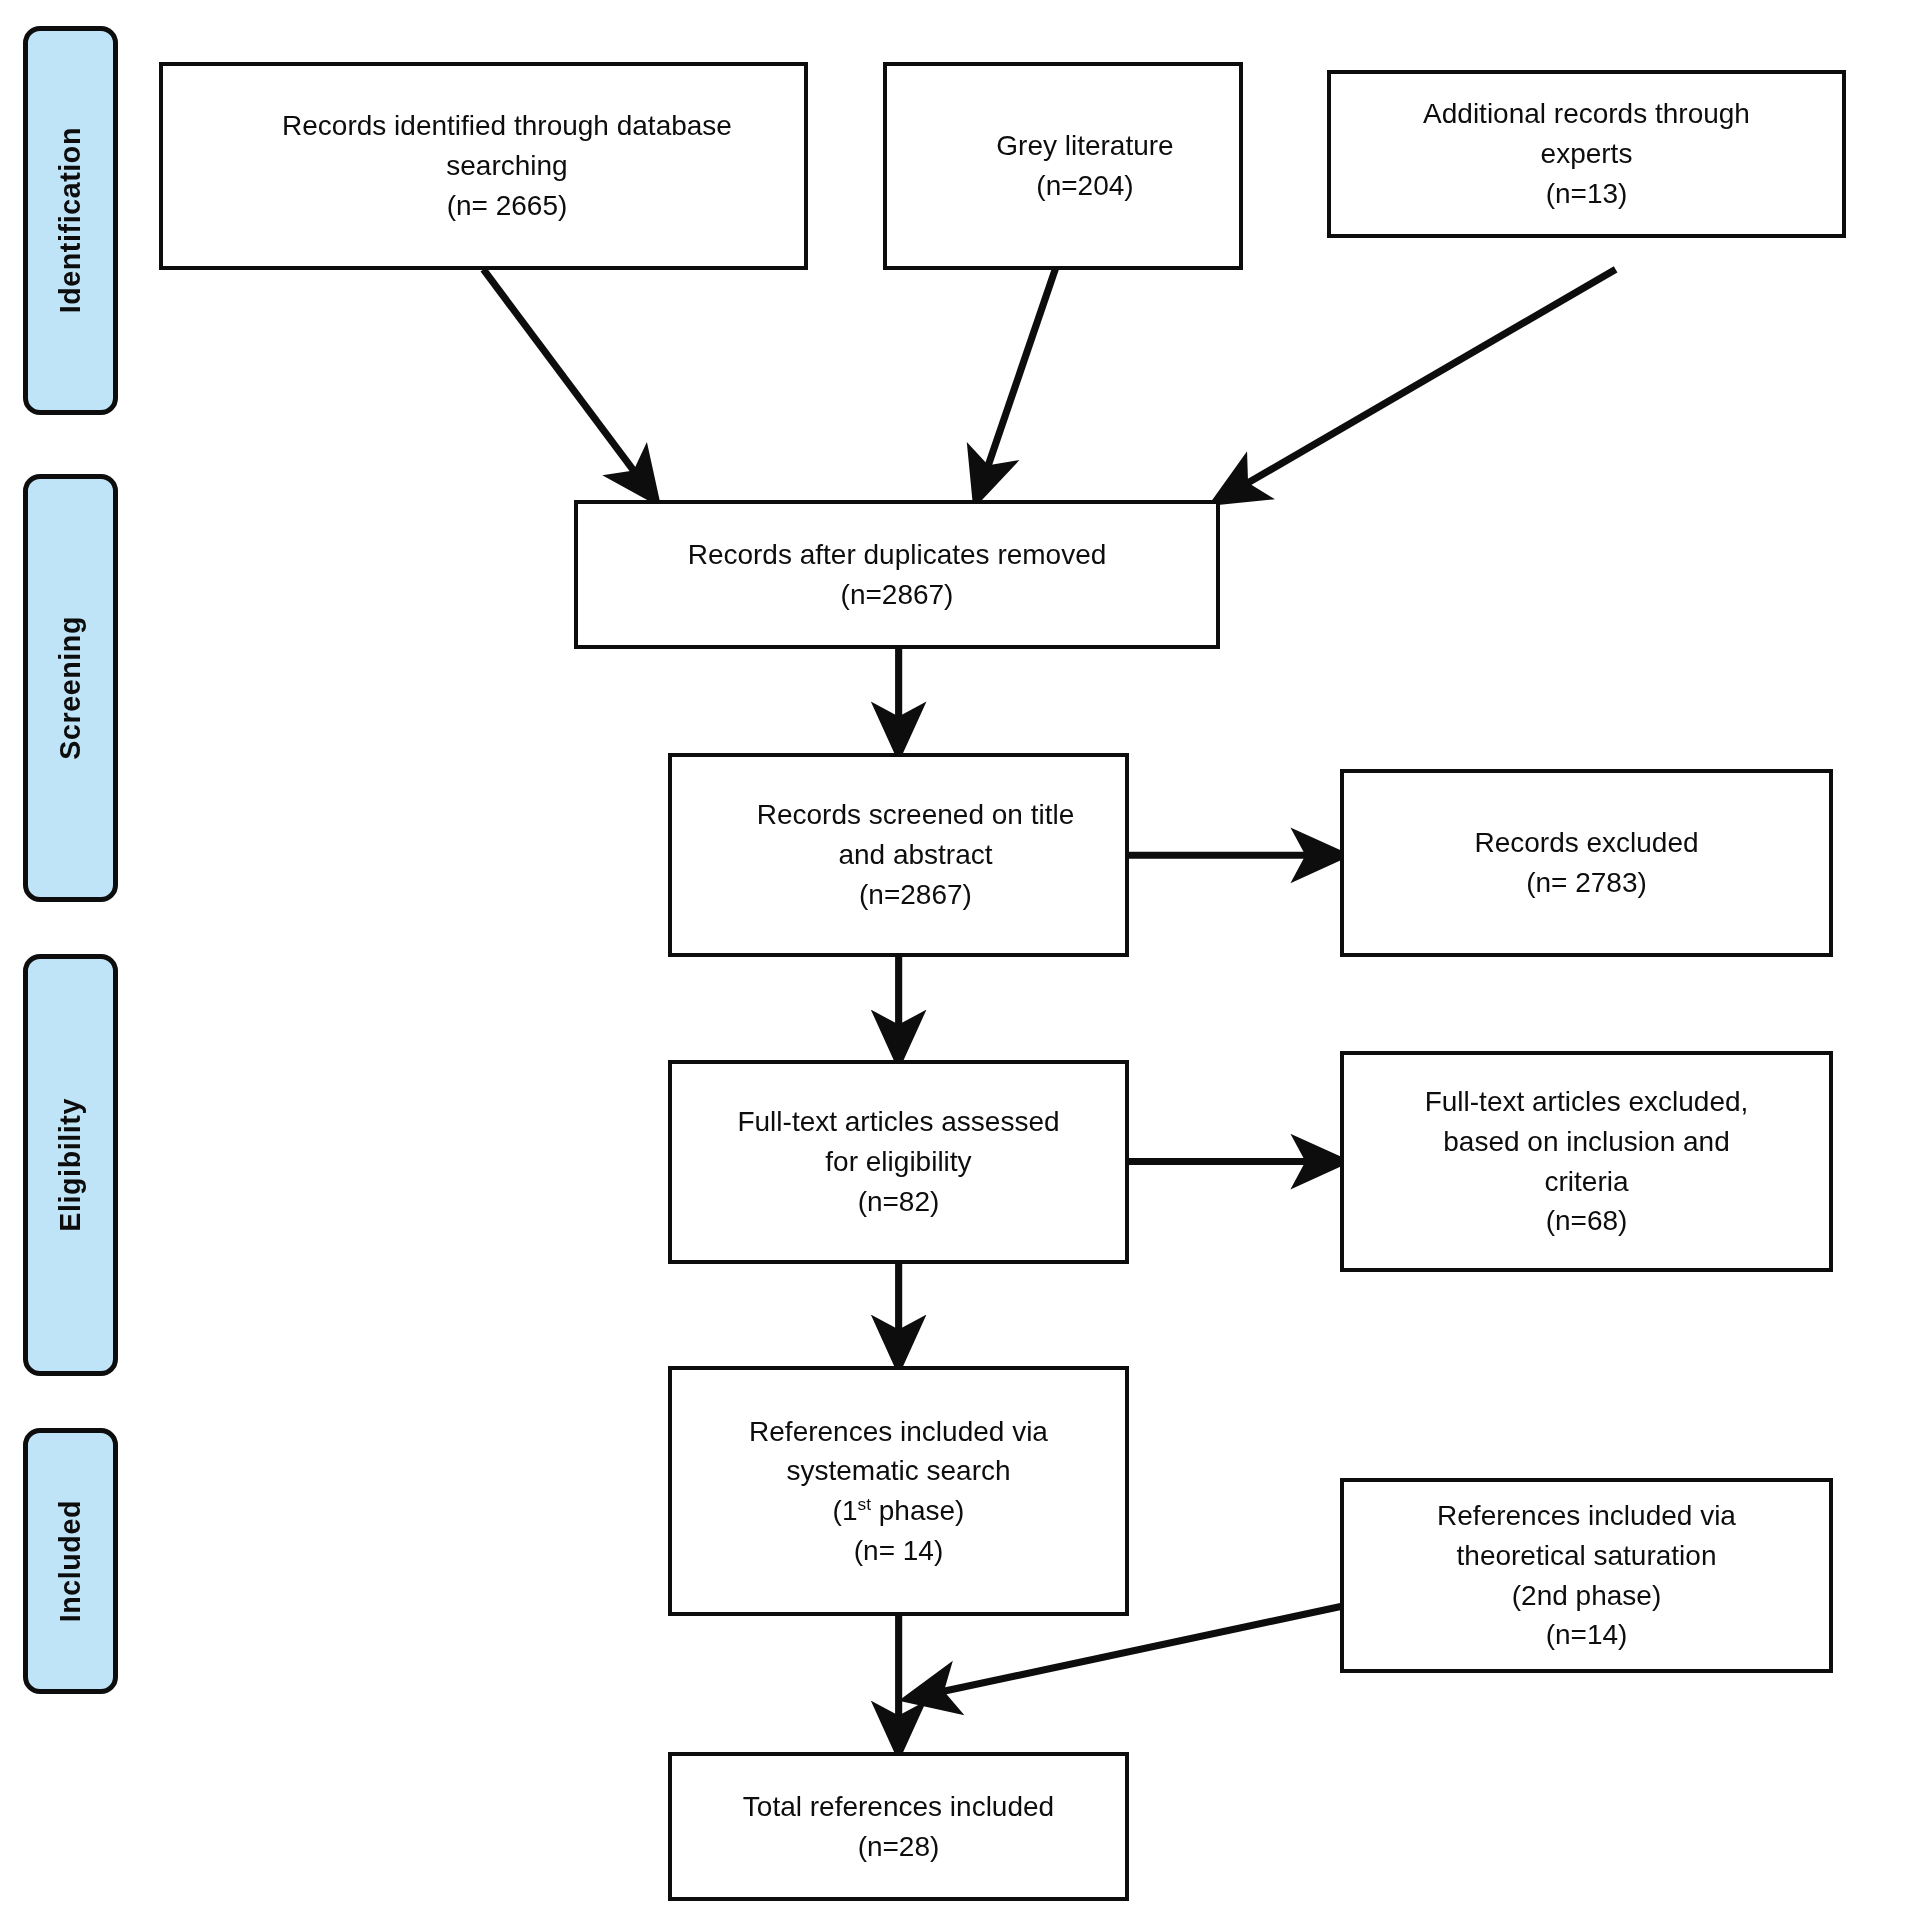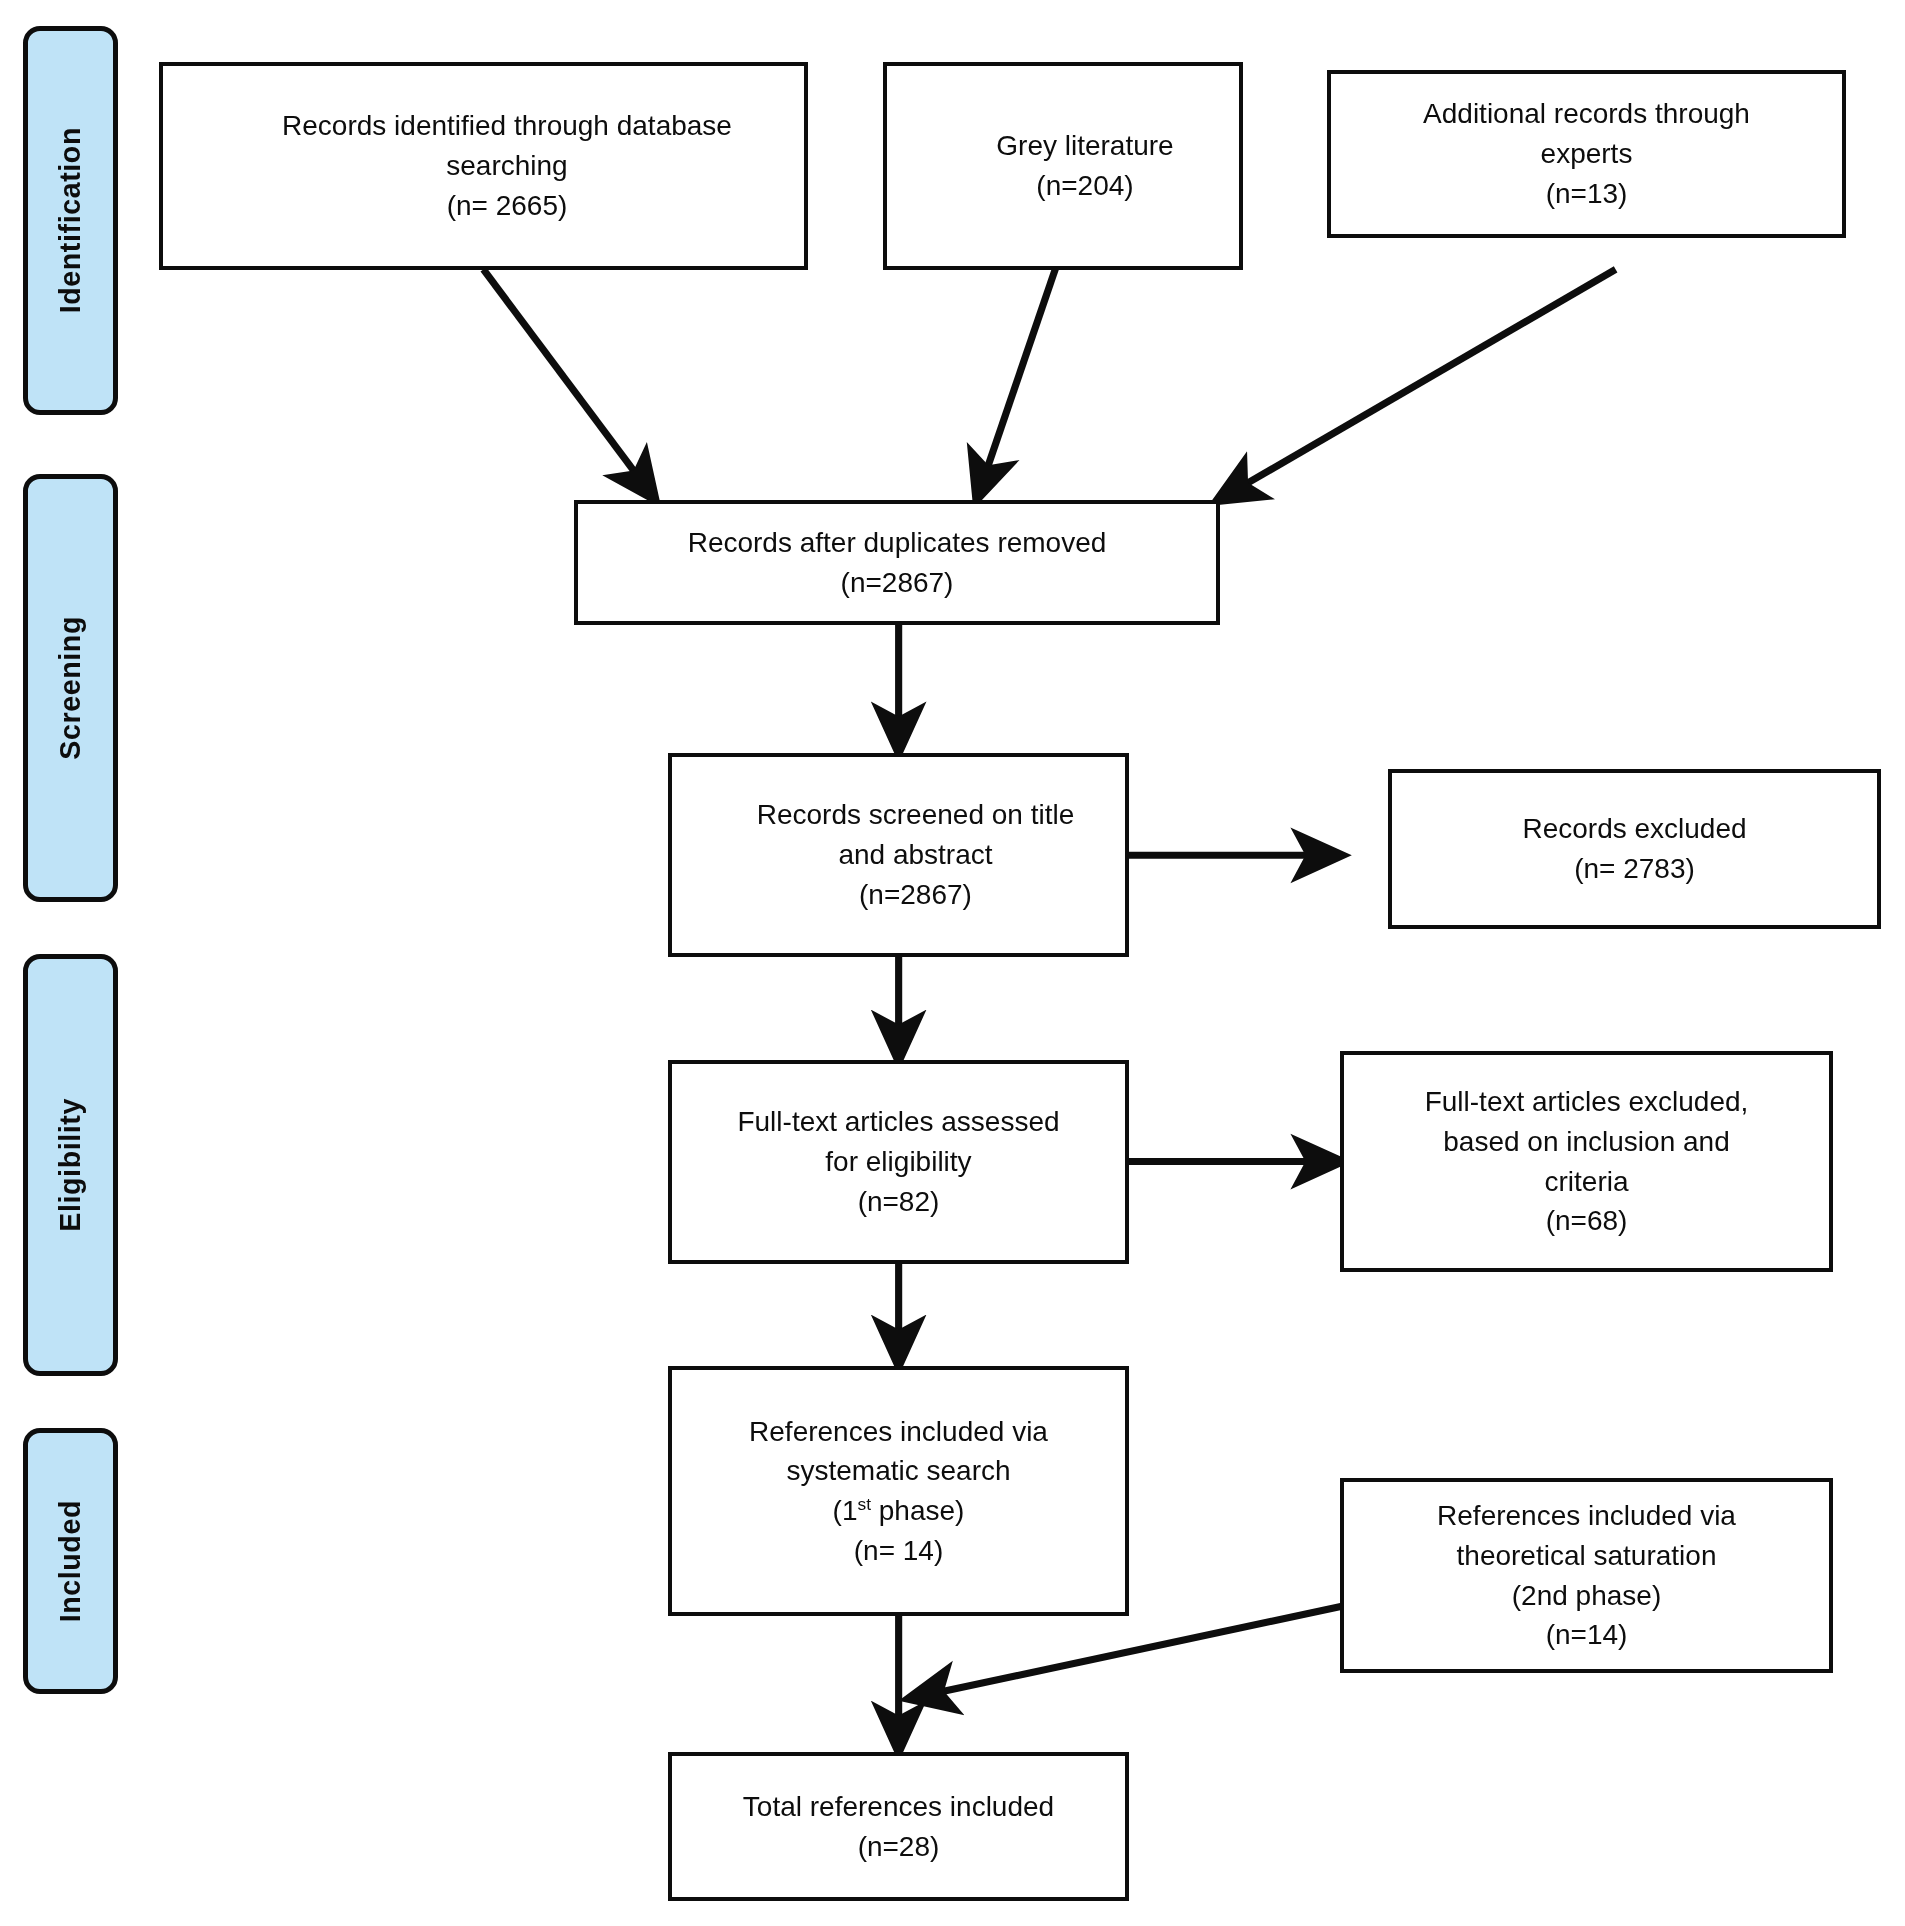--- a/index.html
+++ b/index.html
@@ -128,29 +128,29 @@
   </div>
 
   <div class="flow-box" style="left:883px; top:62px; width:360px; height:208px;padding-left:44px;">
     <div class="box-text">Grey literature<br>(n=204)</div>
   </div>
 
   <div class="flow-box" style="left:1327px; top:70px; width:519px; height:168px;">
     <div class="box-text">Additional records through<br>experts<br>(n=13)</div>
   </div>
 
-  <div class="flow-box" style="left:574px; top:500px; width:646px; height:125px;">
+  <div class="flow-box" style="left:574px; top:500px; width:646px; height:149px;">
     <div class="box-text">Records after duplicates removed<br>(n=2867)</div>
   </div>
 
   <div class="flow-box" style="left:668px; top:753px; width:461px; height:204px;padding-left:34px;">
     <div class="box-text">Records screened on title<br>and abstract<br>(n=2867)</div>
   </div>
 
-  <div class="flow-box" style="left:1340px; top:769px; width:493px; height:160px;margin-left:48px;">
+  <div class="flow-box" style="left:1340px; top:769px; width:493px; height:188px;">
     <div class="box-text">Records excluded<br>(n= 2783)</div>
   </div>
 
   <div class="flow-box" style="left:668px; top:1060px; width:461px; height:204px;">
     <div class="box-text">Full-text articles assessed<br>for eligibility<br>(n=82)</div>
   </div>
 
   <div class="flow-box" style="left:1340px; top:1051px; width:493px; height:221px;">
     <div class="box-text">Full-text articles excluded,<br>based on inclusion and<br>criteria<br>(n=68)</div>
   </div>

